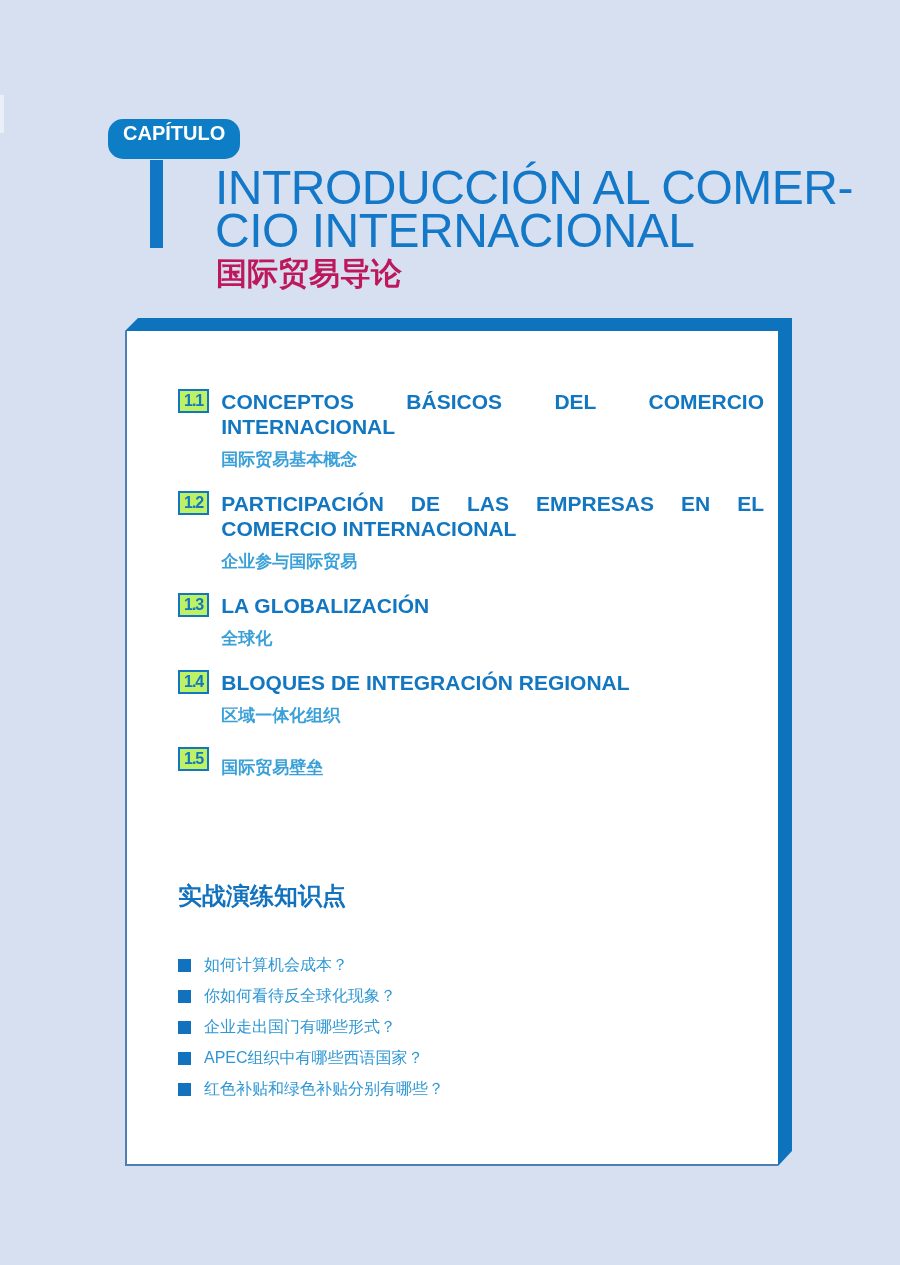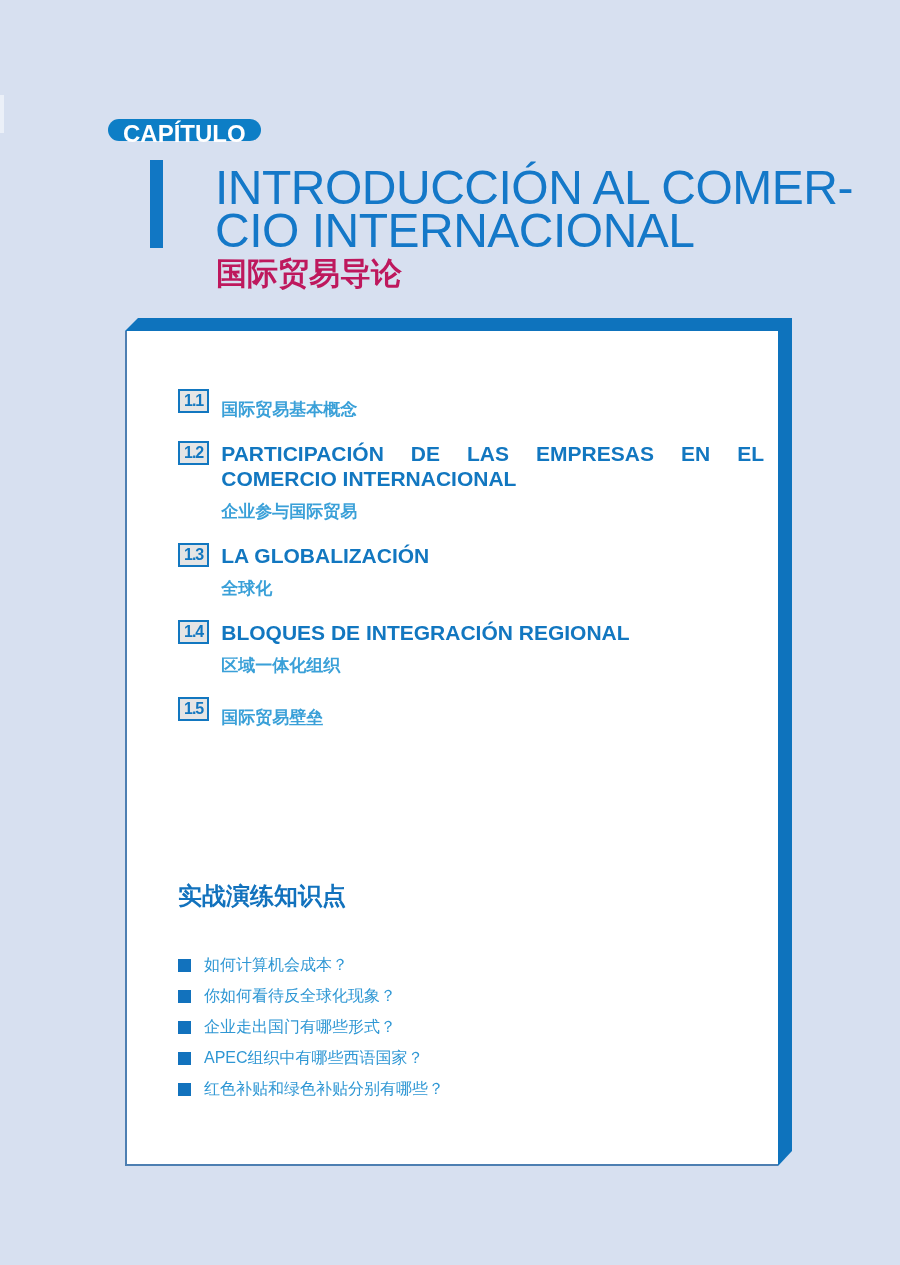--- a/index.html
+++ b/index.html
@@ -13,23 +13,23 @@
 
   
   .edge-artifact {
     position: absolute; left: 0; top: 95px; width: 4px; height: 38px;
     background: rgba(255,255,255,0.5);
   }
 
   
   .chapter-badge {
     position: absolute; left: 108px; top: 119px;
-    height: 22px; padding: 0 15px;
+    height: 40px; padding: 0 15px;
     background: #0d7ec6; border-radius: 15px;
-    color: #ffffff; font-size: 24px; font-weight: bold;
+    color: #ffffff; font-size: 20px; font-weight: bold;
     letter-spacing: 0px; line-height: 29px;
     transform-origin: left center;
   }
   .chapter-number-bar {
     position: absolute; left: 150px; top: 160px;
     width: 13px; height: 88px; background: #1177c4;
   }
   .chapter-title {
     position: absolute; left: 215px; top: 166px; width: 660px;
     color: #1478c8; font-size: 48px; font-weight: normal;
@@ -60,21 +60,21 @@
     background: #ffffff;
     border-left: 2px solid #4d7fb2;
     border-bottom: 2px solid #4d7fb2;
   }
 
   
   .toc { position: absolute; top: 58px; left: 51px; right: 14px; }
   .toc-section { display: flex; align-items: flex-start; margin-bottom: 20px; }
   .sec-num {
     flex: 0 0 auto;
-    border: 2px solid #1277c0; color: #1277c0; background: #e5e5e5;
+    border: 2px solid #1277c0; color: #1277c0; background: #bef264;
     font-size: 16px; font-weight: bold;
     padding: 1px 4px 1px 4px; margin-right: 12px; margin-top: 0px;
     letter-spacing: -1px;
   }
   .sec-text { flex: 1 1 auto; }
   .sec-title {
     color: #1277c0; font-size: 21px; font-weight: bold;
     line-height: 25px; max-width: 552px; text-align: justify;
   }
   .sec-zh {
@@ -109,20 +109,21 @@
 <div class="chapter-title-zh">国际贸易导论</div>
 
 <div class="card">
   <div class="card-body">
 
     <div class="toc">
 
       <div class="toc-section">
         <span class="sec-num">1.1</span>
         <div class="sec-text">
+          <div class="sec-title">CONCEPTOS BÁSICOS DEL COMERCIO INTERNACIONAL</div>
           <div class="sec-zh">国际贸易基本概念</div>
         </div>
       </div>
 
       <div class="toc-section">
         <span class="sec-num">1.2</span>
         <div class="sec-text">
           <div class="sec-title">PARTICIPACIÓN DE LAS EMPRESAS EN EL COMERCIO INTERNACIONAL</div>
           <div class="sec-zh">企业参与国际贸易</div>
         </div>

